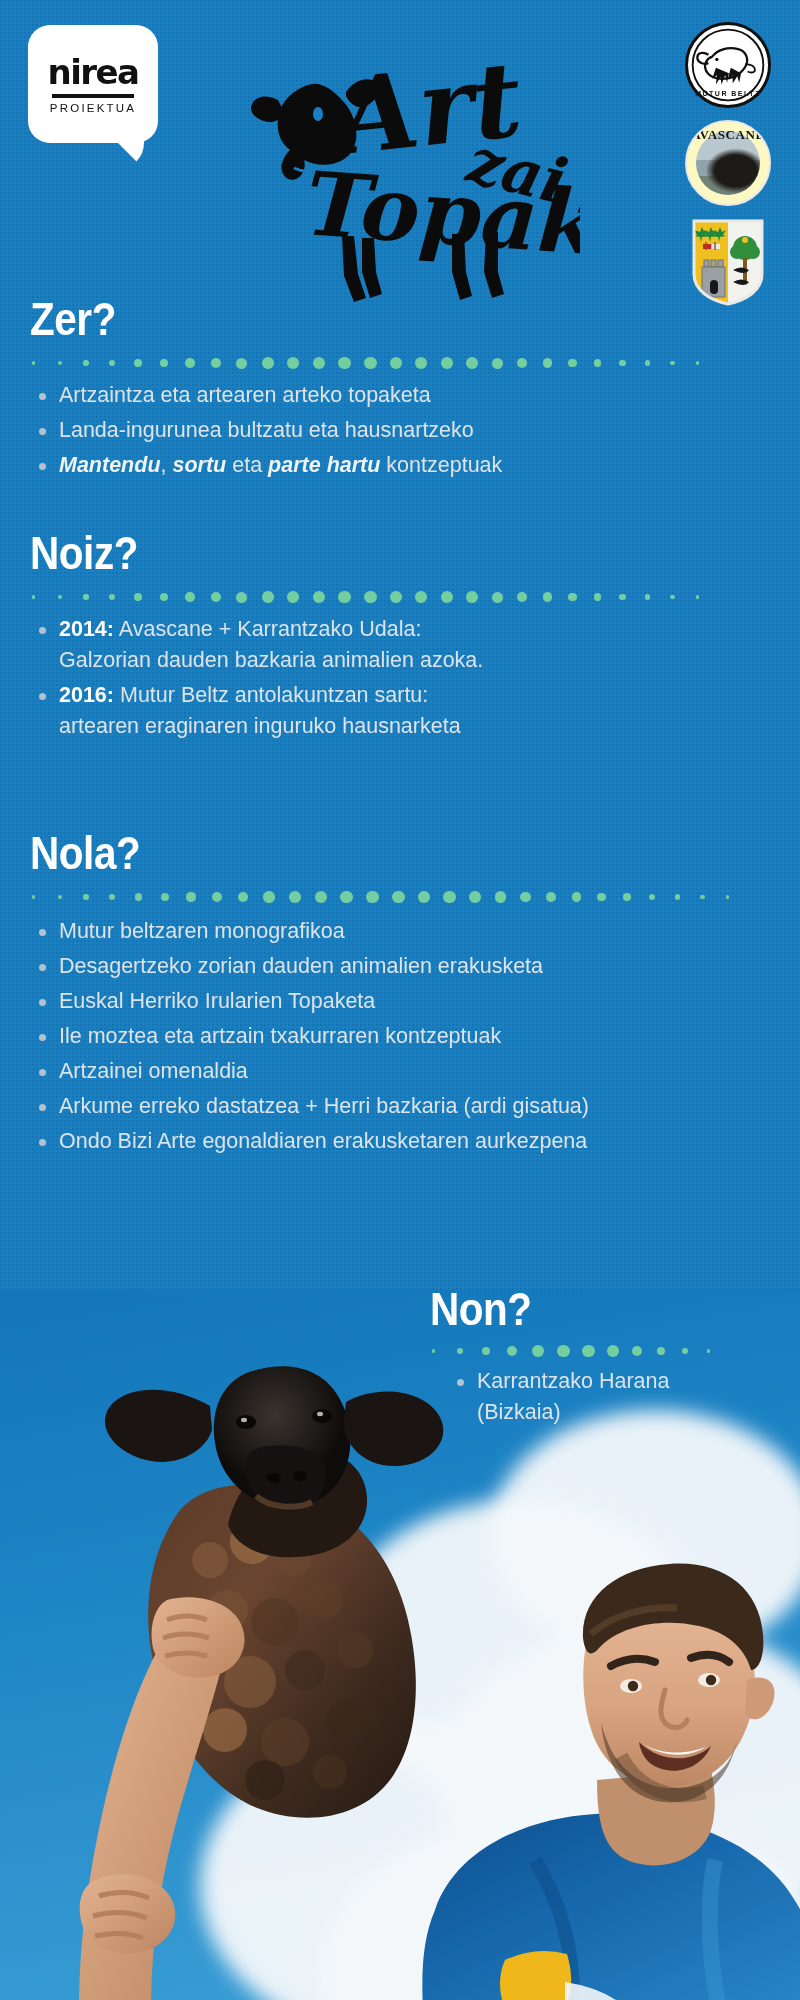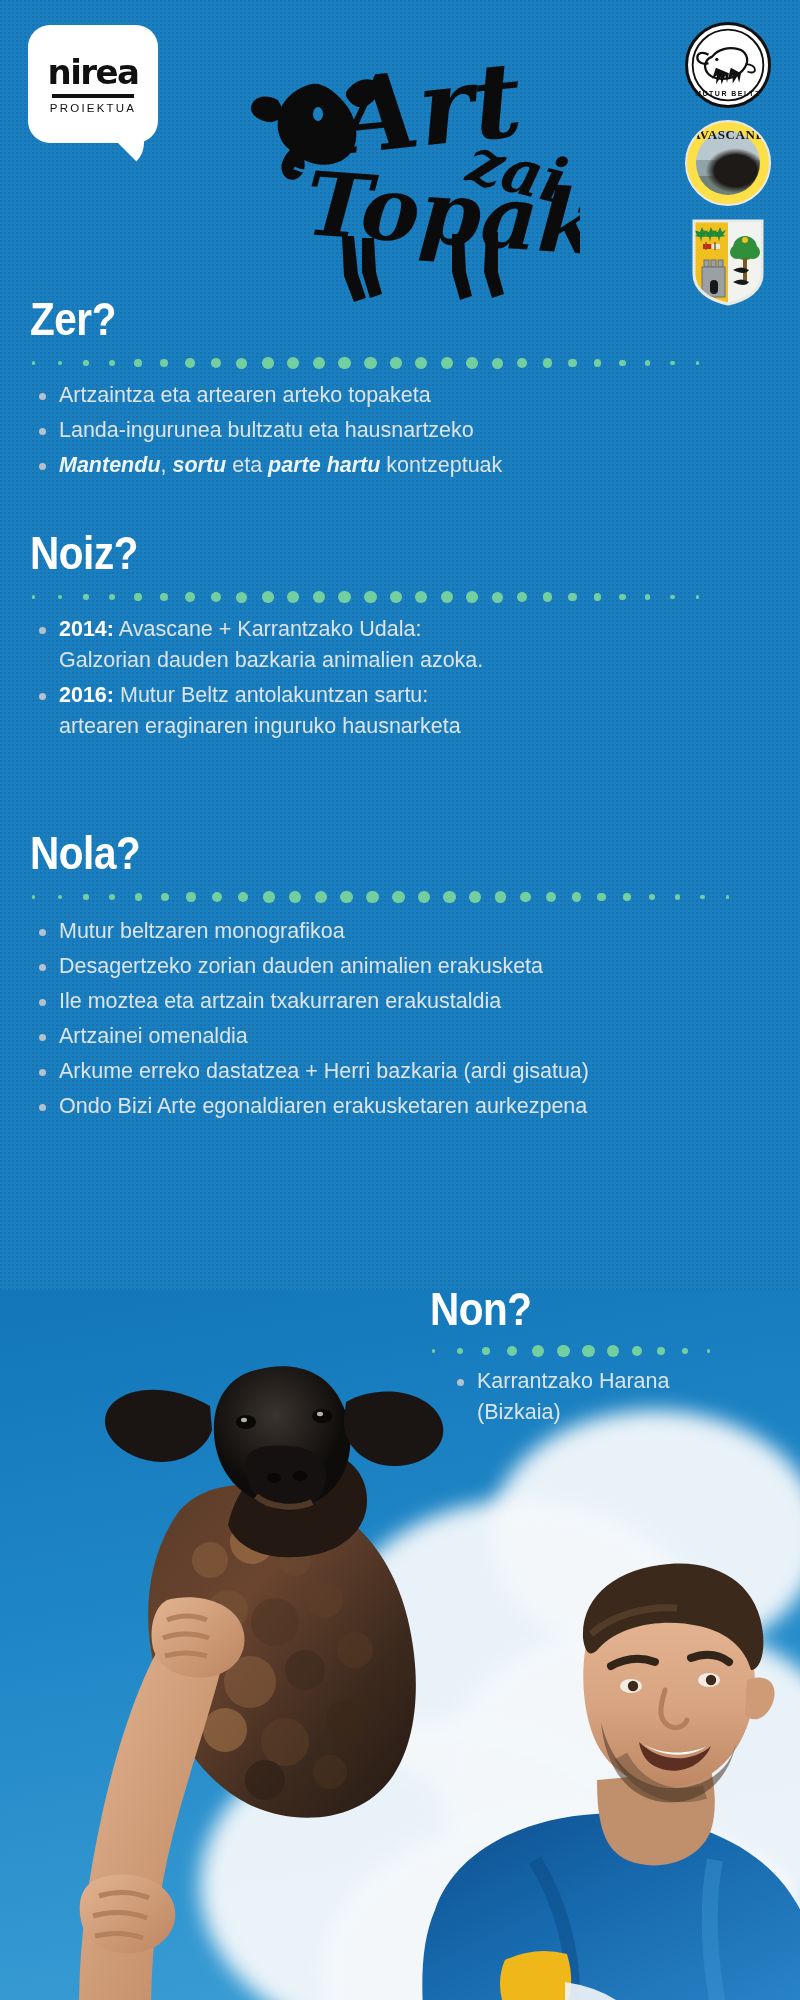--- a/index.html
+++ b/index.html
@@ -77,21 +77,21 @@
     display:flex; flex-direction:column; align-items:center; gap:12px;
   }
   .logo-mutur{
     width:86px; height:86px; border-radius:50%;
     background:#ffffff; border:3px solid #101010;
     position:relative; display:block;
   }
   .logo-mutur svg{ position:absolute; inset:0; width:100%; height:100%; }
   .logo-avascane{
     width:86px; height:86px; border-radius:50%;
-    background:#fde047; border:2px solid #e8e8e8;
+    background:#fef9c3; border:2px solid #e8e8e8;
     position:relative; overflow:hidden;
   }
   .logo-avascane .photo{
     position:absolute; left:9px; top:9px; right:9px; bottom:9px;
     border-radius:50%;
     background:
       radial-gradient(ellipse 60% 45% at 62% 62%, #1d1a18 0 55%, rgba(29,26,24,0) 78%),
       linear-gradient(#b9c8cf 0 46%, #8fa3a8 46% 70%, #6f8178 70% 100%);
   }
   .logo-avascane .ava-word{
@@ -392,21 +392,22 @@
         <i style="width: 8.4px; height: 8.4px; background: rgb(116, 207, 160); margin-right: 17.3px;"></i>
         <i style="width: 7.5px; height: 7.5px; background: rgb(116, 207, 160); margin-right: 18.3px;"></i>
         <i style="width: 6.4px; height: 6.4px; background: rgb(116, 207, 160); margin-right: 19.3px;"></i>
         <i style="width: 5.4px; height: 5.4px; background: rgb(116, 207, 160); margin-right: 20.3px;"></i>
         <i style="width: 4.3px; height: 4.3px; background: rgb(116, 207, 160); margin-right: 21.4px;"></i>
         <i style="width: 3.2px; height: 3.2px; background: rgb(116, 207, 160); margin-right: 22.5px;"></i>
       </div>
     <ul class="blist" style="margin-left:32px; width:760px;">
         <li>Mutur beltzaren monografikoa</li>
         <li>Desagertzeko zorian dauden animalien erakusketa</li>
-        <li>Ile moztea eta artzain txakurraren erakustaldia</li>
+        <li>Euskal Herriko Irularien Topaketa</li>
+        <li>Ile moztea eta artzain txakurraren kontzeptuak</li>
         <li>Artzainei omenaldia</li>
         <li>Arkume erreko dastatzea + Herri bazkaria (ardi gisatua)</li>
         <li>Ondo Bizi Arte egonaldiaren erakusketaren aurkezpena</li>
       </ul>
   </div>
 
   <div class="section nonbox" style="top:1255px; left:0;margin-top:31px;">
     <div class="sec-head" style="margin-left:430px;">Non?</div>
     <div class="dots" style="margin: 12px 0px 8px 432px; width: 300px; color: rgb(116, 207, 160);">
         <i style="width: 3.2px; height: 3.2px; background: rgb(116, 207, 160); margin-right: 21.8px;"></i>

